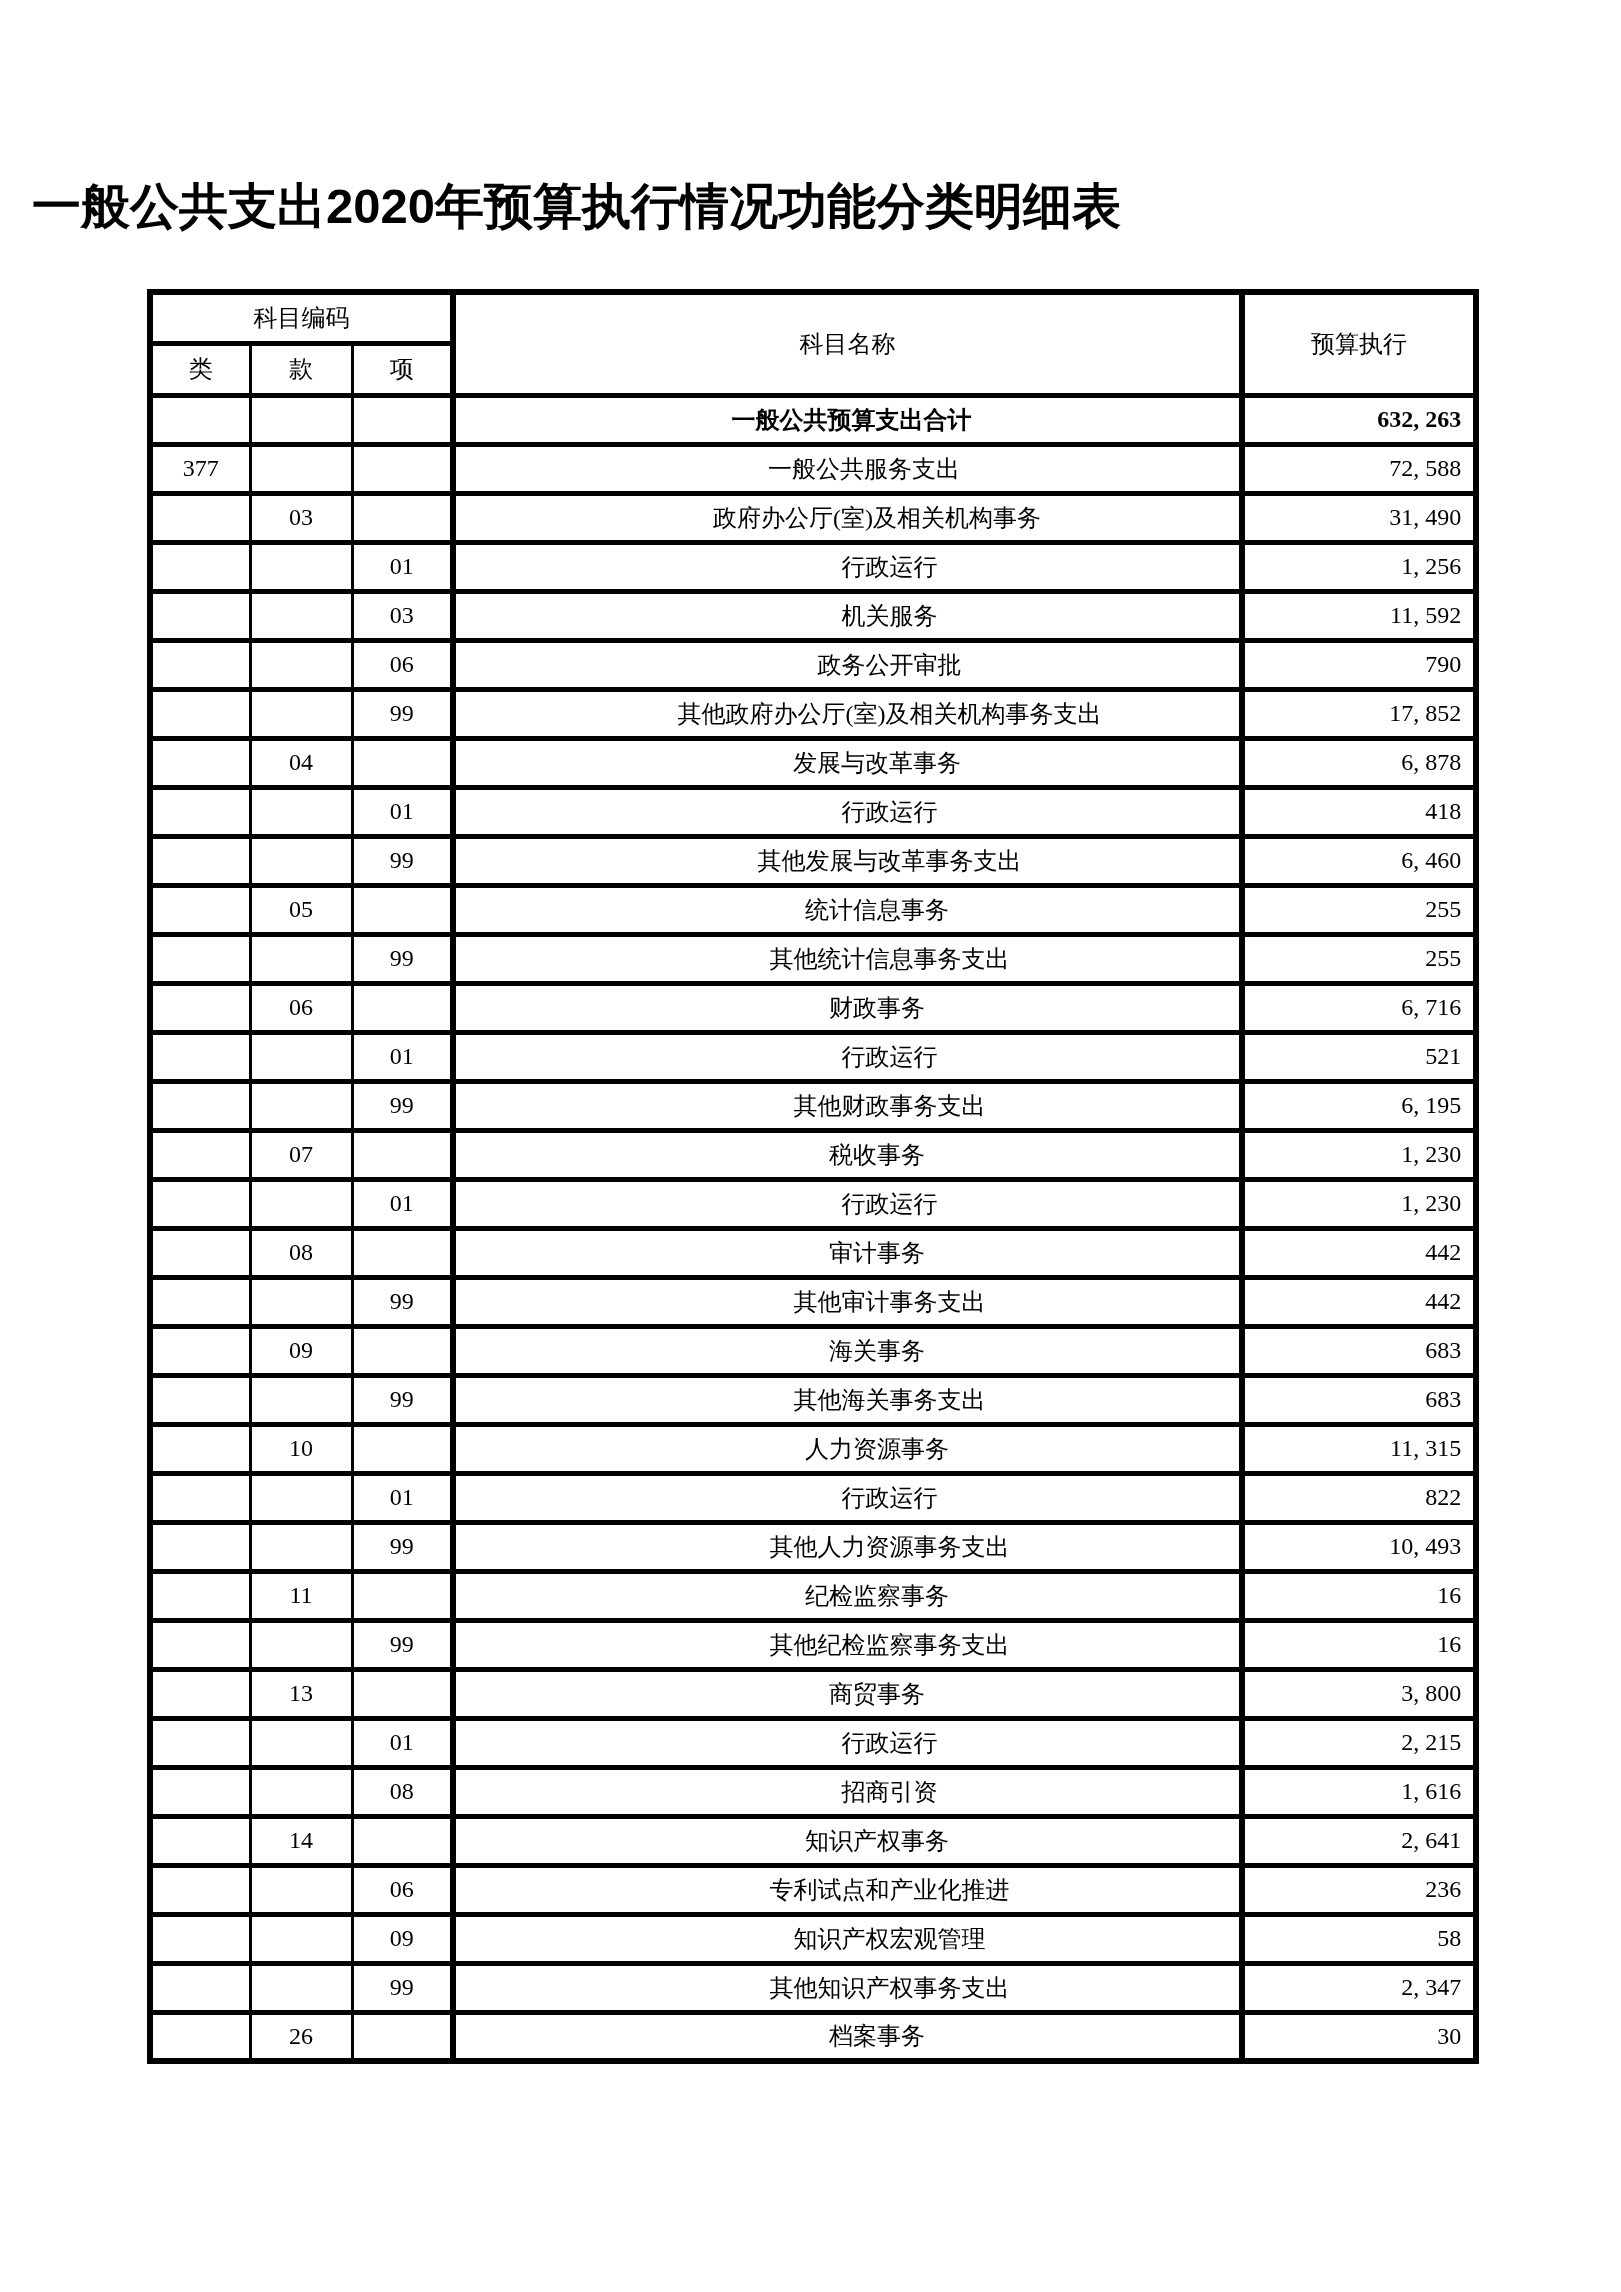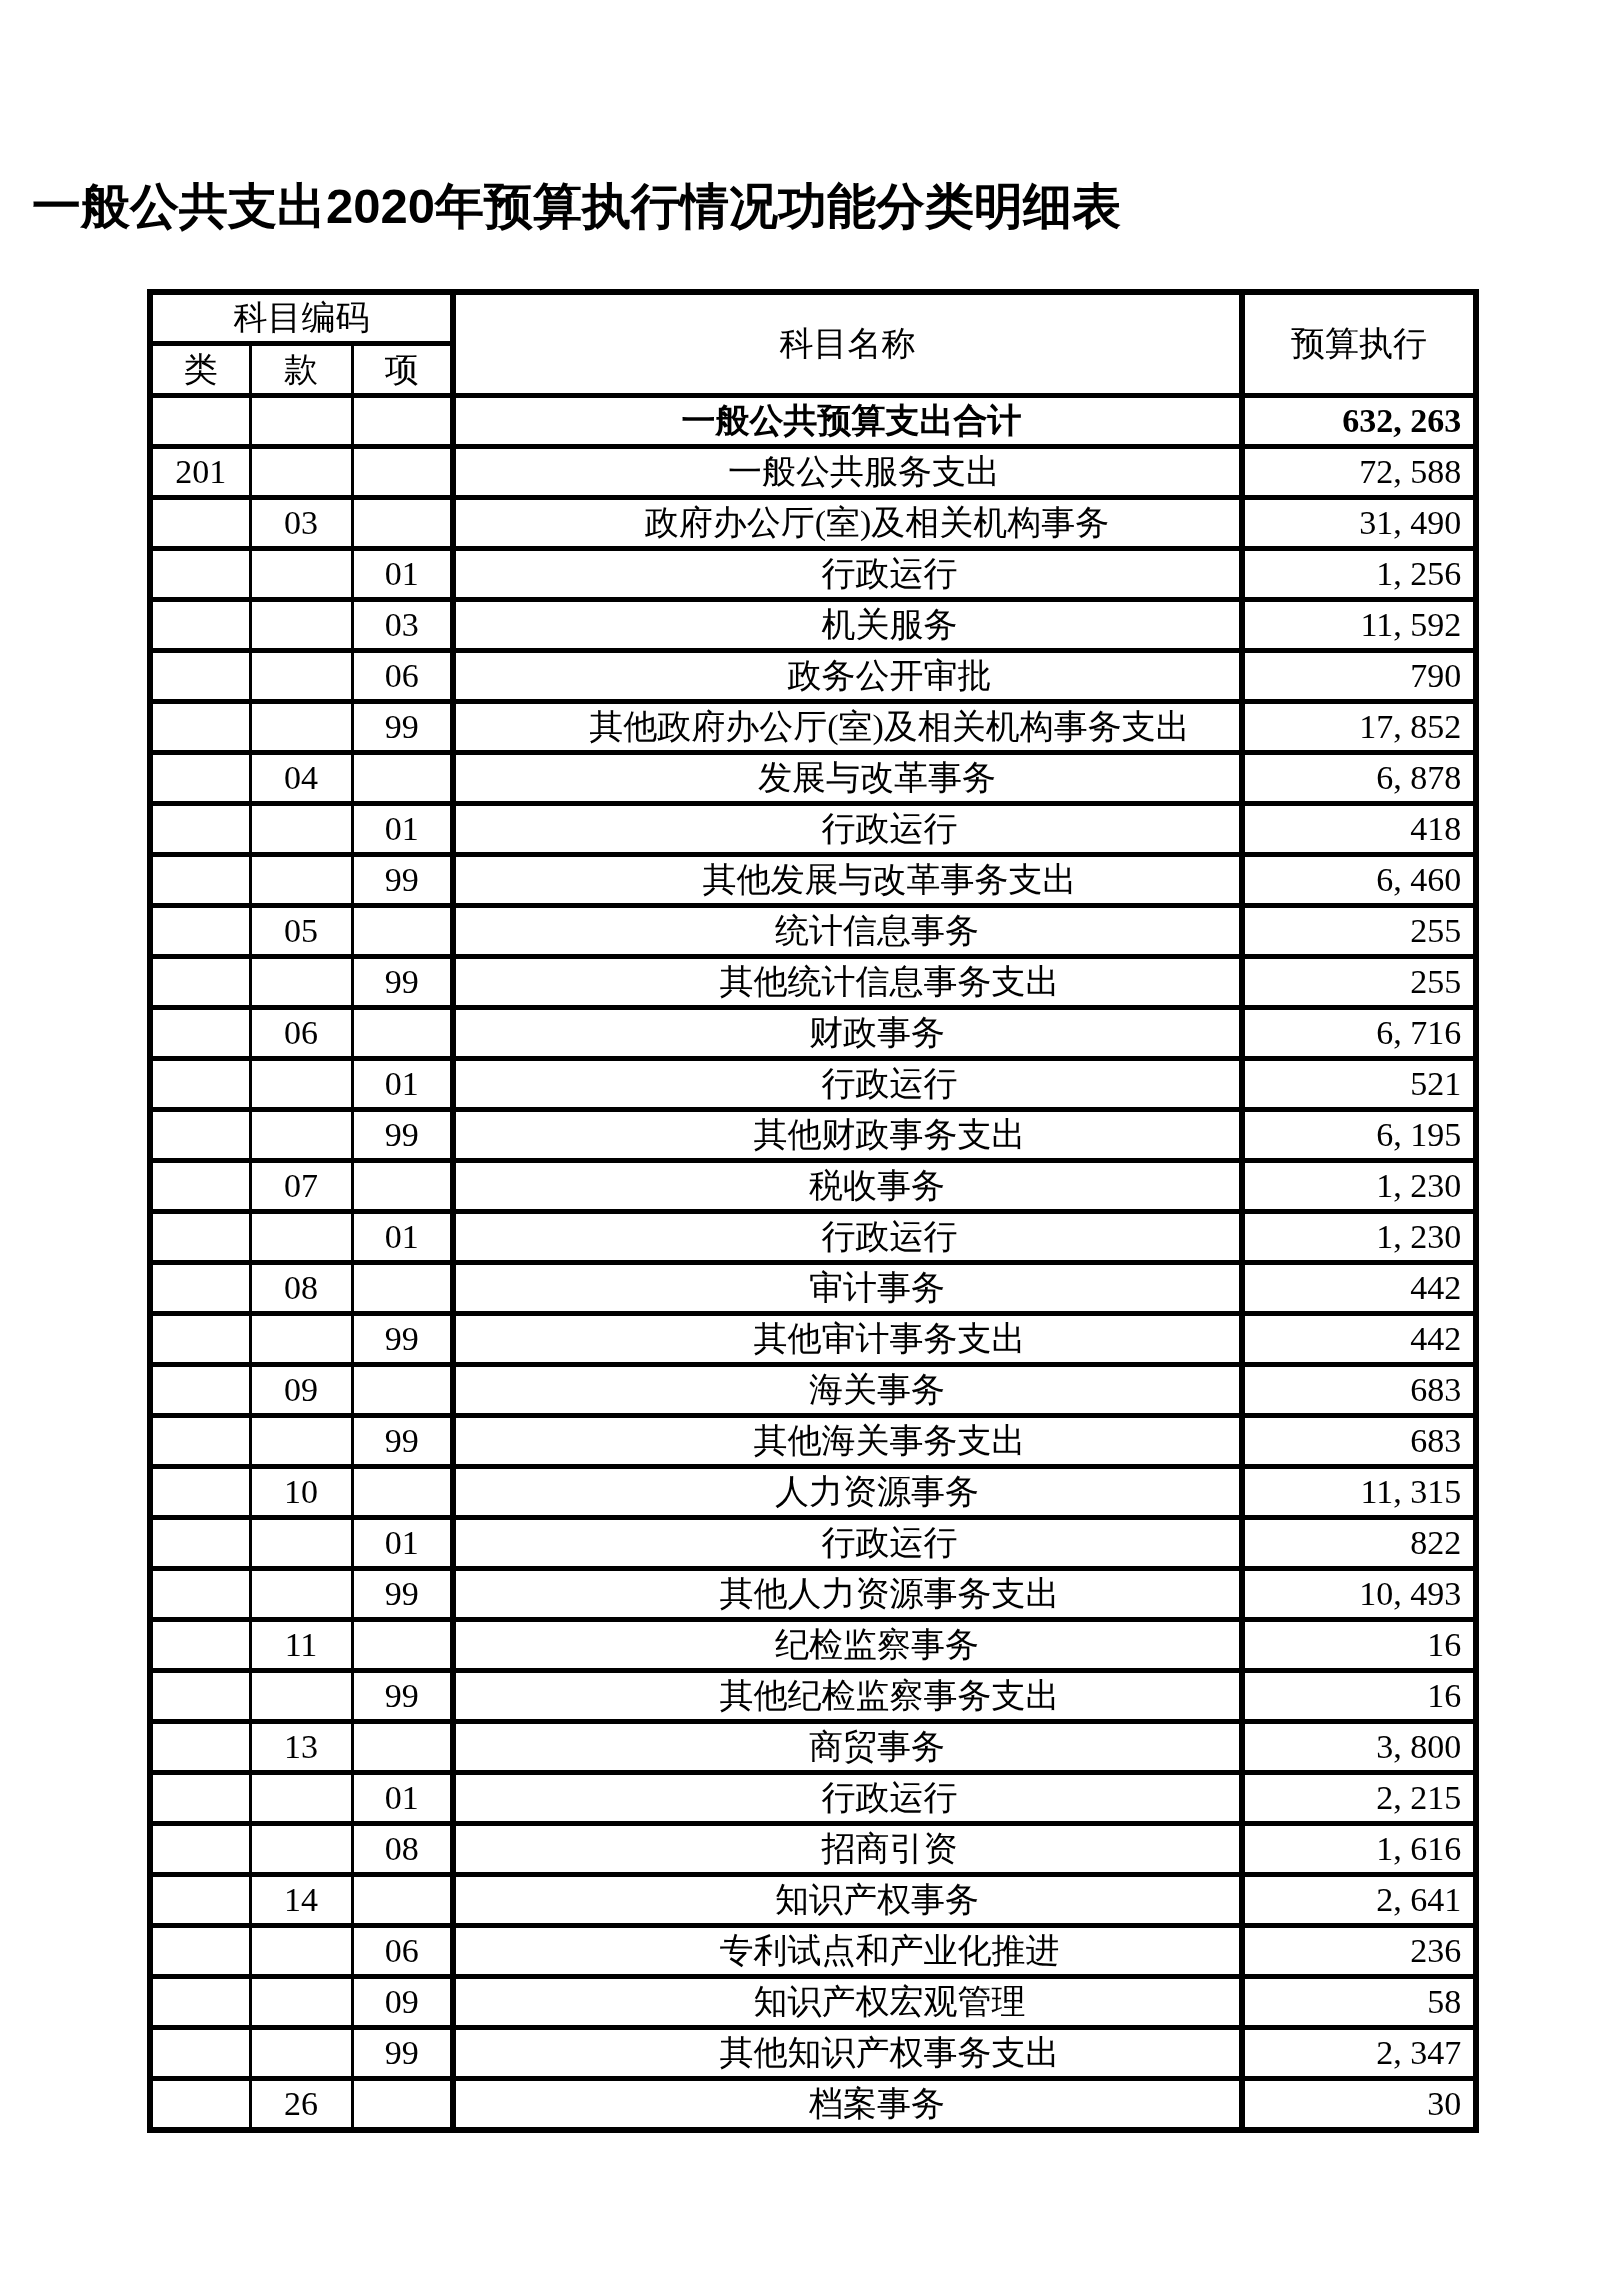--- a/index.html
+++ b/index.html
@@ -41,21 +41,21 @@
     align-items: flex-end;
     font-size: 23.5px;
   }
   table.budget-table {
     position: absolute;
     left: 147px;
     top: 289px;
     width: 1326px;
     border-collapse: collapse;
     table-layout: fixed;
-    font-size: 34px;
+    font-size: 24px;
   }
   .budget-table th, .budget-table td {
     border: solid #000;
     border-width: 5.9px 3.9px;
     padding: 0;
     font-weight: normal;
     overflow: hidden;
     white-space: nowrap;
   }
   
@@ -112,21 +112,21 @@
     </thead>
     <tbody id="table-body">
         <tr>
           <td class="code c1"></td>
           <td class="code c2"></td>
           <td class="code c3"></td>
           <td class="name c4 lvl0 bold">一般公共预算支出合计</td>
           <td class="val c5 bold">632, 263</td>
         </tr>
         <tr>
-          <td class="code c1">201</td>
+          <td class="code c1">377</td>
           <td class="code c2"></td>
           <td class="code c3"></td>
           <td class="name c4 lvl1">一般公共服务支出</td>
           <td class="val c5">72, 588</td>
         </tr>
         <tr>
           <td class="code c1"></td>
           <td class="code c2">03</td>
           <td class="code c3"></td>
           <td class="name c4 lvl2">政府办公厅(室)及相关机构事务</td>

